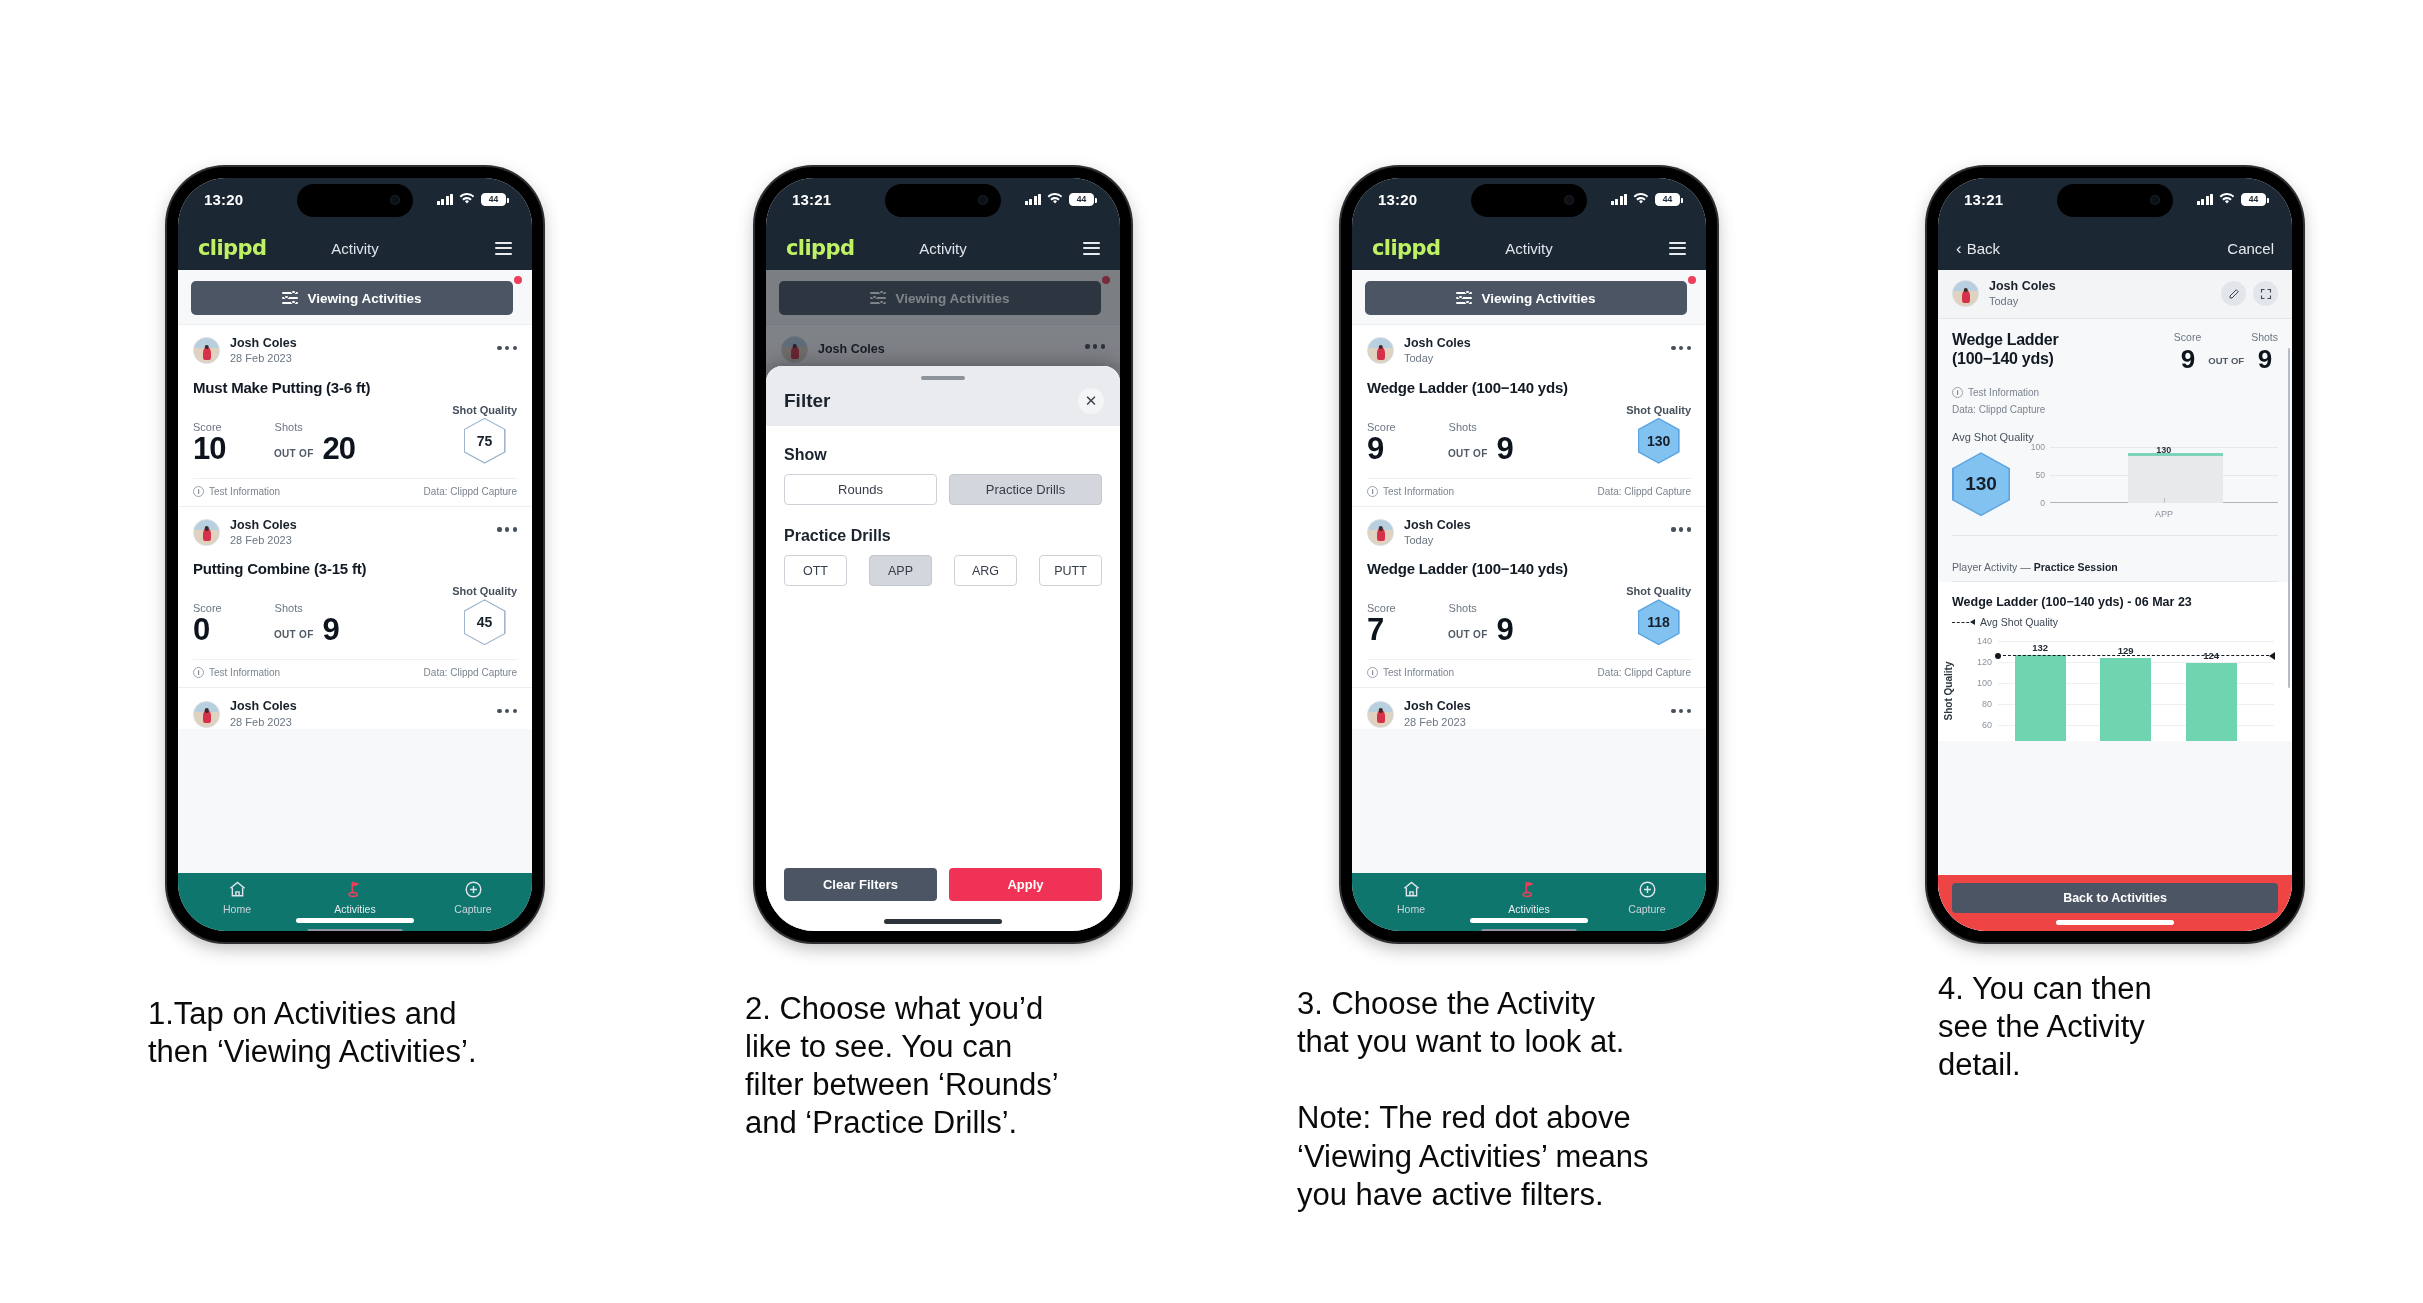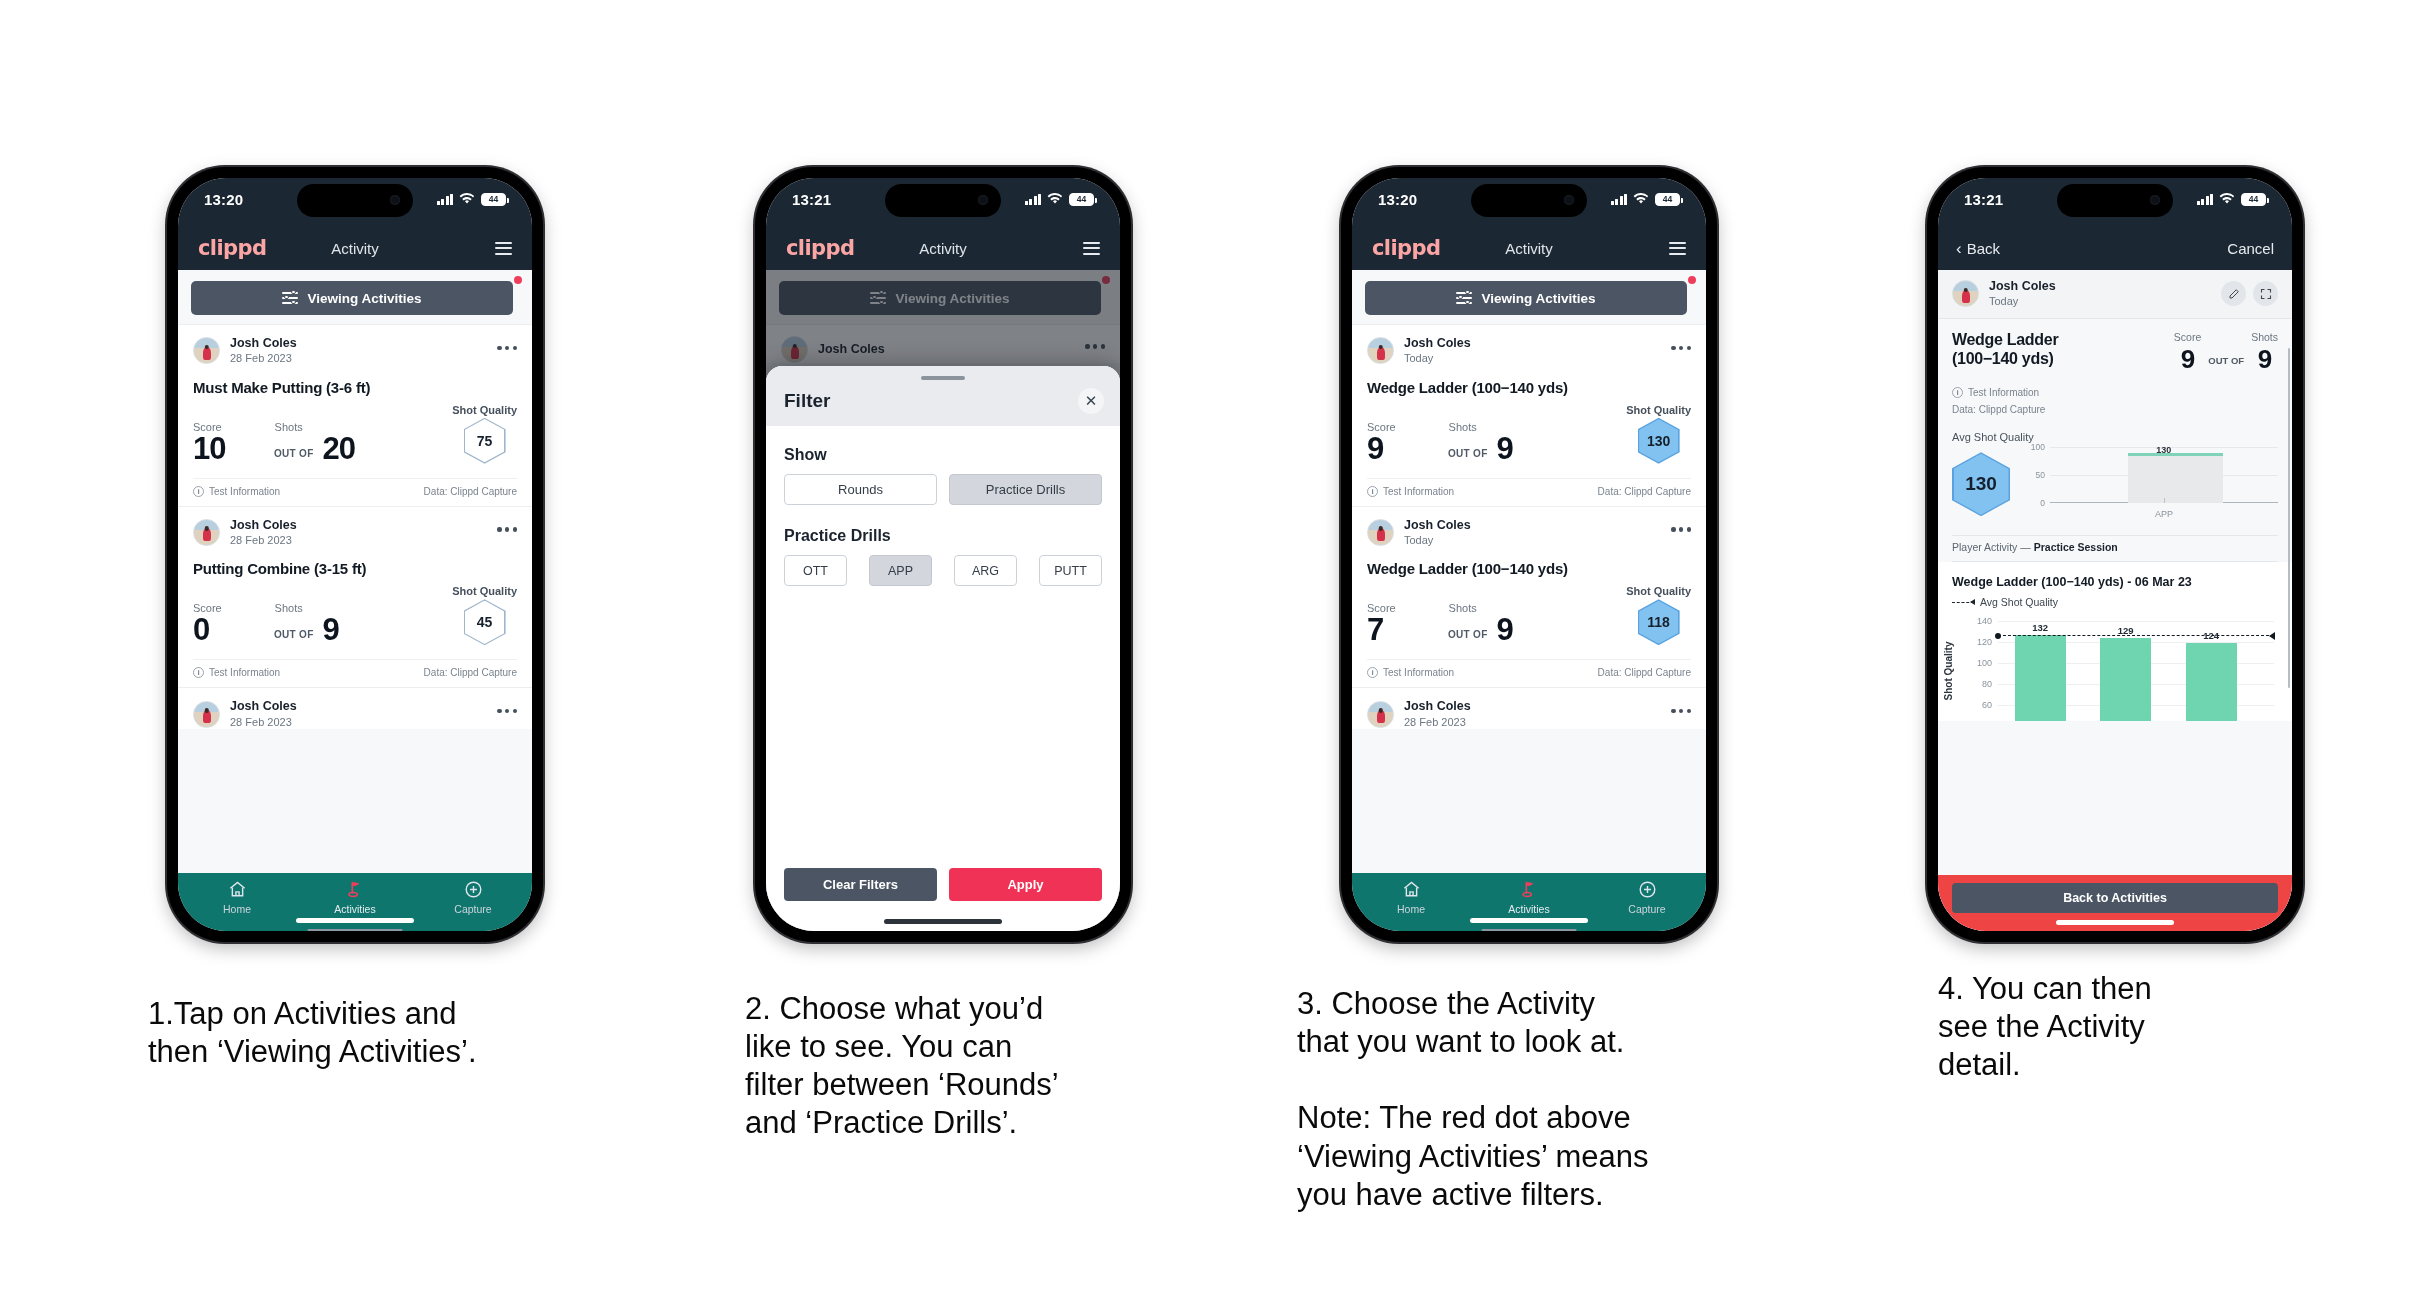--- a/index.html
+++ b/index.html
@@ -61,21 +61,21 @@
   }
   .batt::after{content:"";position:absolute;right:-3.5px;top:4px;width:2px;height:5px;background:#fff;border-radius:0 1px 1px 0;}
 
   
   .appbar {
     height: 44px; flex:0 0 44px; background:#1b2733;
     display:flex; align-items:center; padding: 0 20px;
     position: relative;
   }
   .brand { font-size: 21px; font-weight: 800; color:#e8征; }
-  .brand { color:#fca5a5; letter-spacing:-.6px; font-family:"DejaVu Sans", sans-serif; }
+  .brand { color:#bef264; letter-spacing:-.6px; font-family:"DejaVu Sans", sans-serif; }
   .appbar-title {
     position:absolute; left:50%; transform:translateX(-50%);
     color:#dfe4ea; font-size:15px;
   }
   .burger { margin-left:auto; display:flex; flex-direction:column; gap:3.5px; }
   .burger span { display:block; width:17px; height:2px; background:#e7ebef; border-radius:1px; }
 
   
   .navbar {
     height: 44px; flex:0 0 44px; background:#1b2733;
@@ -265,21 +265,21 @@
   .mc-ylab { position:absolute; right:calc(100% + 5px); transform:translateY(-50%); font-size:8.5px; color:#8a939d; }
   .mc-bar {
     position:absolute; left:34%; width:42%; bottom:0; background:#e7e9eb;
   }
   .mc-top { position:absolute; left:34%; width:42%; height:2.5px; background:#7fd3b8; }
   .mc-val { position:absolute; left:34%; width:42%; text-align:center; font-size:9px; font-weight:700; color:#2a323b; }
   .mc-x { position:absolute; left:26px; right:0; bottom:0; text-align:center; font-size:9px; color:#8a939d; }
   .mc-tick { position:absolute; left:55%; bottom:16px; width:1px; height:5px; background:#b9c0c7; }
 
   .sess-bar {
-    border-top:1px solid #e4e7ea; margin-top:16px; padding: 5px 0 8px 0;
+    border-top:1px solid #e4e7ea; margin-top:16px; padding: 25px 0 8px 0;
     font-size:10.5px; color:#5c6670;
   }
   .sess-bar b { color:#1b232e; }
   .sess-divider { border-top:1px solid #e4e7ea; }
 
   .bigchart-wrap { background:#fff; padding: 13px 14px 0 14px; }
   .bc-title { font-size:12.5px; font-weight:700; color:#121a24; }
   .bc-legend { display:flex; align-items:center; gap:6px; margin-top:7px; font-size:10.5px; color:#3c4550; }
   .dashline { width:22px;height:0;border-top:1.6px dashed #1d252f; position:relative; }
   .dashline::after{

